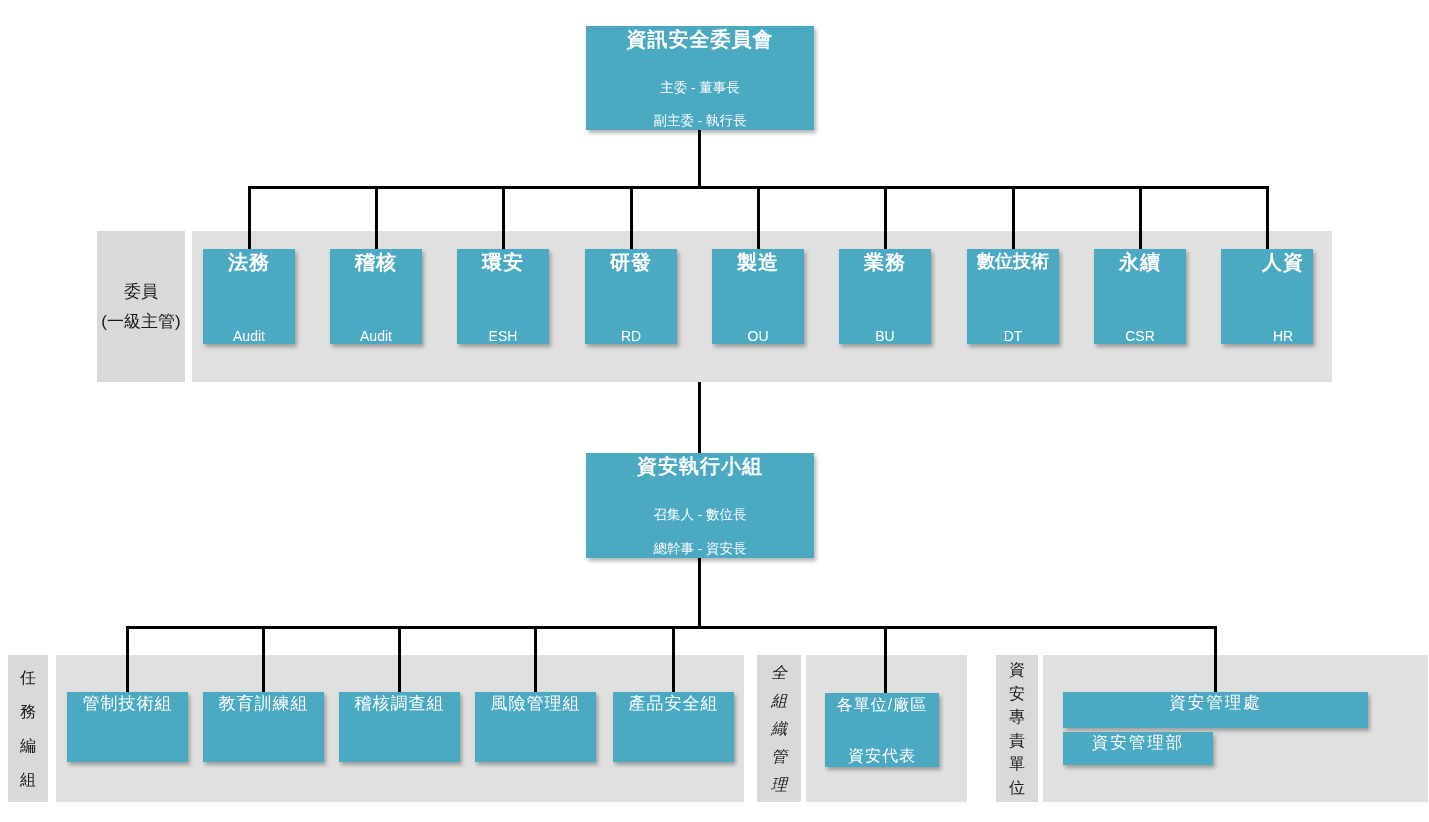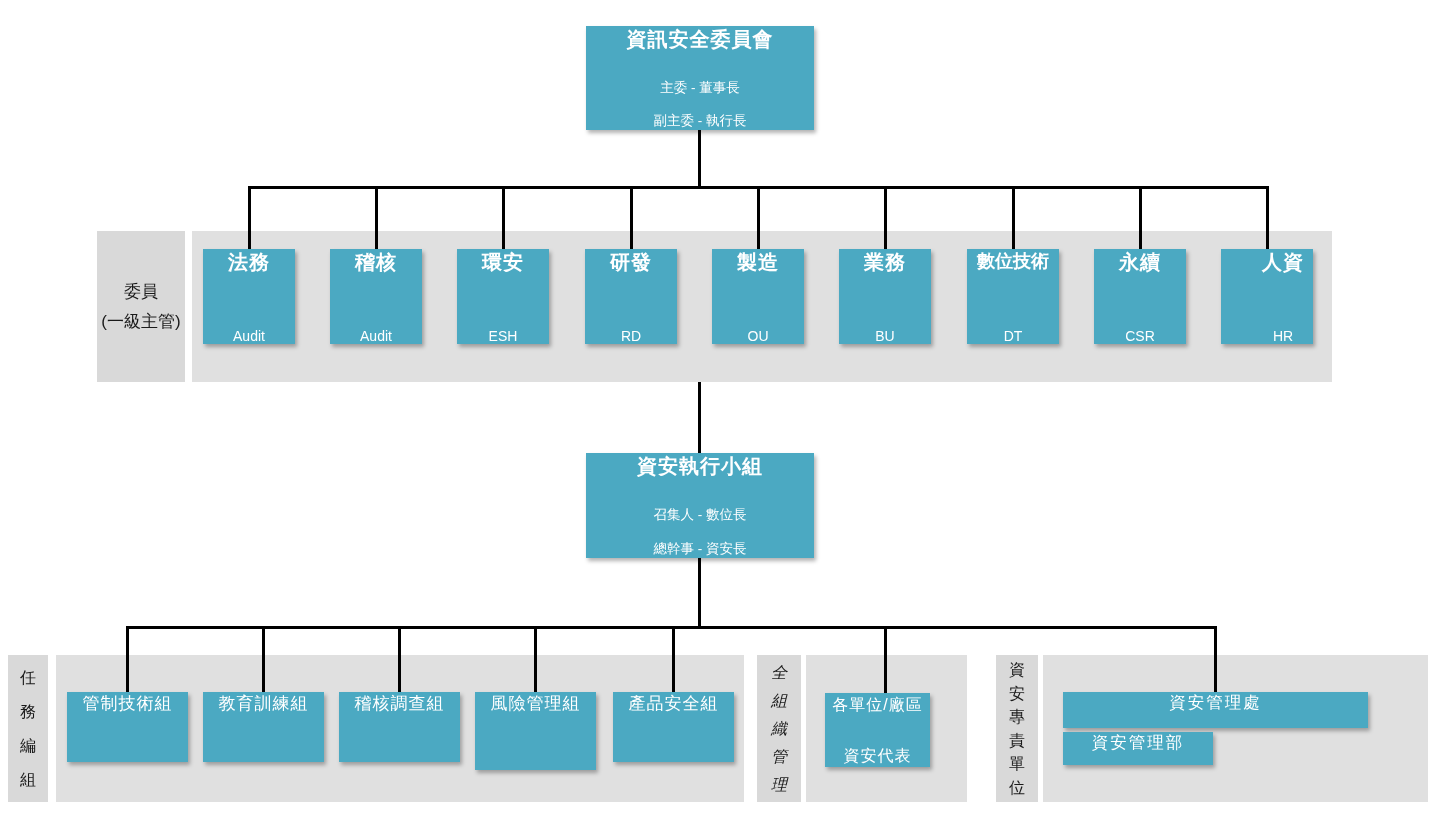--- a/index.html
+++ b/index.html
@@ -143,28 +143,28 @@
 
   <div class="node task-node" style="left:67px;top:692px;width:121px;height:70px;">
     <div>管制技術組</div>
   </div>
   <div class="node task-node" style="left:203px;top:692px;width:121px;height:70px;">
     <div>教育訓練組</div>
   </div>
   <div class="node task-node" style="left:339px;top:692px;width:121px;height:70px;">
     <div>稽核調查組</div>
   </div>
-  <div class="node task-node" style="left:475px;top:692px;width:121px;height:78px;">
+  <div class="node task-node" style="left:475px;top:692px;width:121px;height:70px;">
     <div>風險管理組</div>
   </div>
   <div class="node task-node" style="left:613px;top:692px;width:121px;height:70px;">
     <div>產品安全組</div>
   </div>
 
-  <div class="node org-node" style="left:825px;top:693px;width:105px;height:74px;">
+  <div class="node org-node" style="left:825px;top:693px;width:114px;height:74px;">
     <div>各單位/廠區</div>
     <div>資安代表</div>
   </div>
 
   <div class="node dept-node" style="left:1063px;top:692px;width:305px;height:36px;">
     <div>資安管理處</div>
   </div>
   <div class="node dept-node" style="left:1063px;top:732px;width:150px;height:33px;">
     <div>資安管理部</div>
   </div>

